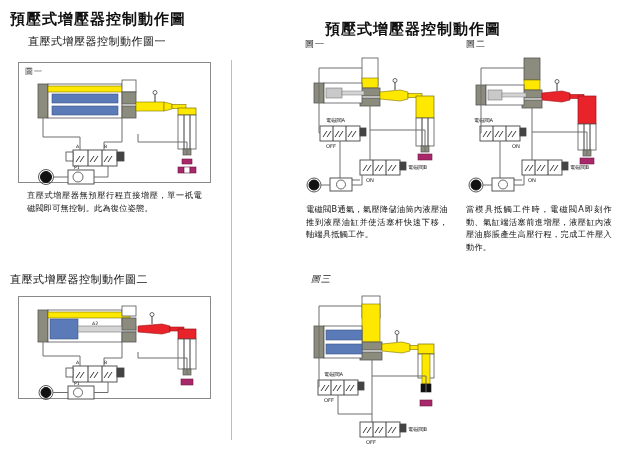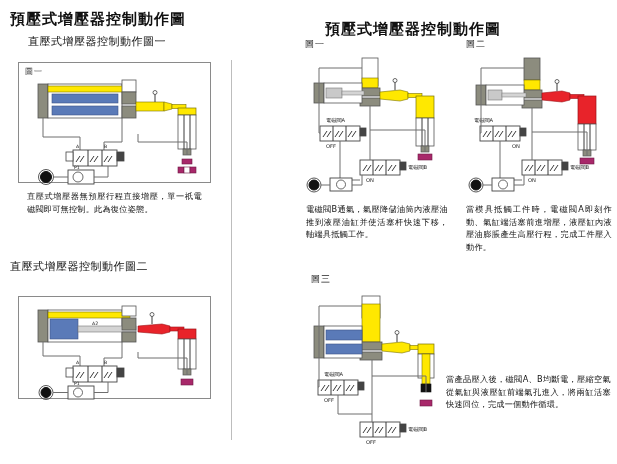--- a/index.html
+++ b/index.html
@@ -125,23 +125,23 @@
       <text class="vtxt-s" x="56" y="107">P1</text>
 
       <circle cx="28" cy="115" r="5.5" fill="#111" stroke="#111"></circle>
       <circle cx="28" cy="115" r="7.5" fill="none" stroke="#444" stroke-width="0.9"></circle>
       <line class="ln" x1="35" y1="115" x2="50" y2="115"></line>
       <line class="ln" x1="76" y1="115" x2="90" y2="115"></line>
       <line class="ln" x1="90" y1="115" x2="90" y2="104"></line>
     </svg>
   </div>
 
-  <div class="caption" style="left:27px;top:190px;width:175px;">直壓式增壓器無預壓行程直接增壓，單一祇電磁閥即可無控制。此為復位姿態。</div>
-
-  <div class="h-sub" style="left:10px;top:259px;">直壓式增壓器控制動作圖二</div>
+  <div class="caption" style="left:27px;top:190px;width:175px;font-family:Liberation Serif, serif;">直壓式增壓器無預壓行程直接增壓，單一祇電磁閥即可無控制。此為復位姿態。</div>
+
+  <div class="h-sub" style="left:10px;top:272px;">直壓式增壓器控制動作圖二</div>
 
   <div class="frame" style="left:18px;top:296px;width:193px;height:103px;"></div>
 
   <div class="sch" style="left:18px;top:296px;">
     <svg width="193" height="103" viewBox="0 0 193 103">
       <rect x="20" y="14" width="10" height="32" fill="#8C8C7E" stroke="#555" stroke-width="0.8"></rect>
       <rect x="30" y="14" width="74" height="32" fill="#ffffff" stroke="#555" stroke-width="0.8"></rect>
       <rect x="30" y="16" width="82" height="6" fill="#FFE800" stroke="#7a7200" stroke-width="0.6"></rect>
 
       <rect x="32" y="23" width="28" height="20" fill="#5A7AB8" stroke="#3d5486" stroke-width="0.6"></rect>
@@ -298,21 +298,21 @@
       <line class="ln" x1="21" y1="127" x2="30" y2="127"></line>
       <line class="ln" x1="52" y1="127" x2="62" y2="127"></line>
       <line class="ln" x1="62" y1="127" x2="62" y2="117"></line>
     </svg>
   </div>
 
   <div class="caption" style="left:466px;top:203px;width:146px;">當模具抵觸工件時，電磁閥A即刻作動、氣缸端活塞前進增壓，液壓缸內液壓油膨脹產生高壓行程，完成工件壓入動作。</div>
 
   <div class="caption" style="left:306px;top:203px;width:142px;">電磁閥B通氣，氣壓降儲油筒內液壓油推到液壓油缸并使活塞杆快速下移，軸端具抵觸工作。</div>
 
-  <div class="fig-label" style="left:311px;top:273px;">圖三</div>
+  <div class="fig-label" style="left:311px;top:273px;font-style:italic;">圖三</div>
 
   <div class="sch" style="left:300px;top:296px;">
     <svg width="160" height="150" viewBox="0 0 160 150">
       <rect x="62" y="0" width="18" height="22" fill="#ffffff" stroke="#555" stroke-width="0.8"></rect>
       <rect x="62" y="8" width="18" height="38" fill="#FFE800" stroke="#7a7200" stroke-width="0.6"></rect>
       <rect x="60" y="46" width="22" height="8" fill="#8C8C7E" stroke="#555" stroke-width="0.8"></rect>
       <rect x="60" y="56" width="22" height="8" fill="#8C8C7E" stroke="#555" stroke-width="0.8"></rect>
 
       <rect x="14" y="30" width="10" height="32" fill="#8C8C7E" stroke="#555" stroke-width="0.8"></rect>
       <rect x="24" y="30" width="38" height="32" fill="#ffffff" stroke="#555" stroke-width="0.8"></rect>
@@ -344,17 +344,16 @@
       <text class="vtxt" x="66" y="148">OFF</text>
       <path class="ln" d="M19,62 L19,91 L18,91"></path>
       <path class="ln" d="M19,62 L19,10 L62,10"></path>
       <path class="ln" d="M72,64 L72,126"></path>
       <path class="ln" d="M126,96 L126,88 L126,80 L72,80"></path>
       <path class="ln" d="M38,99 L38,118 L60,118"></path>
       <path class="ln" d="M60,118 L72,118"></path>
     </svg>
   </div>
 
-  <div class="caption" style="left:446px;top:373px;width:165px;">當產品壓入後，磁閥A、B均斷電，壓縮空氣從氣缸與液壓缸前端氣孔進入，將兩缸活塞快速回位，完成一個動作循環。</div>
 
   <div class="divider" style="left:231px;top:60px;height:380px;"></div>
 
 </div>
 
 </body></html>

